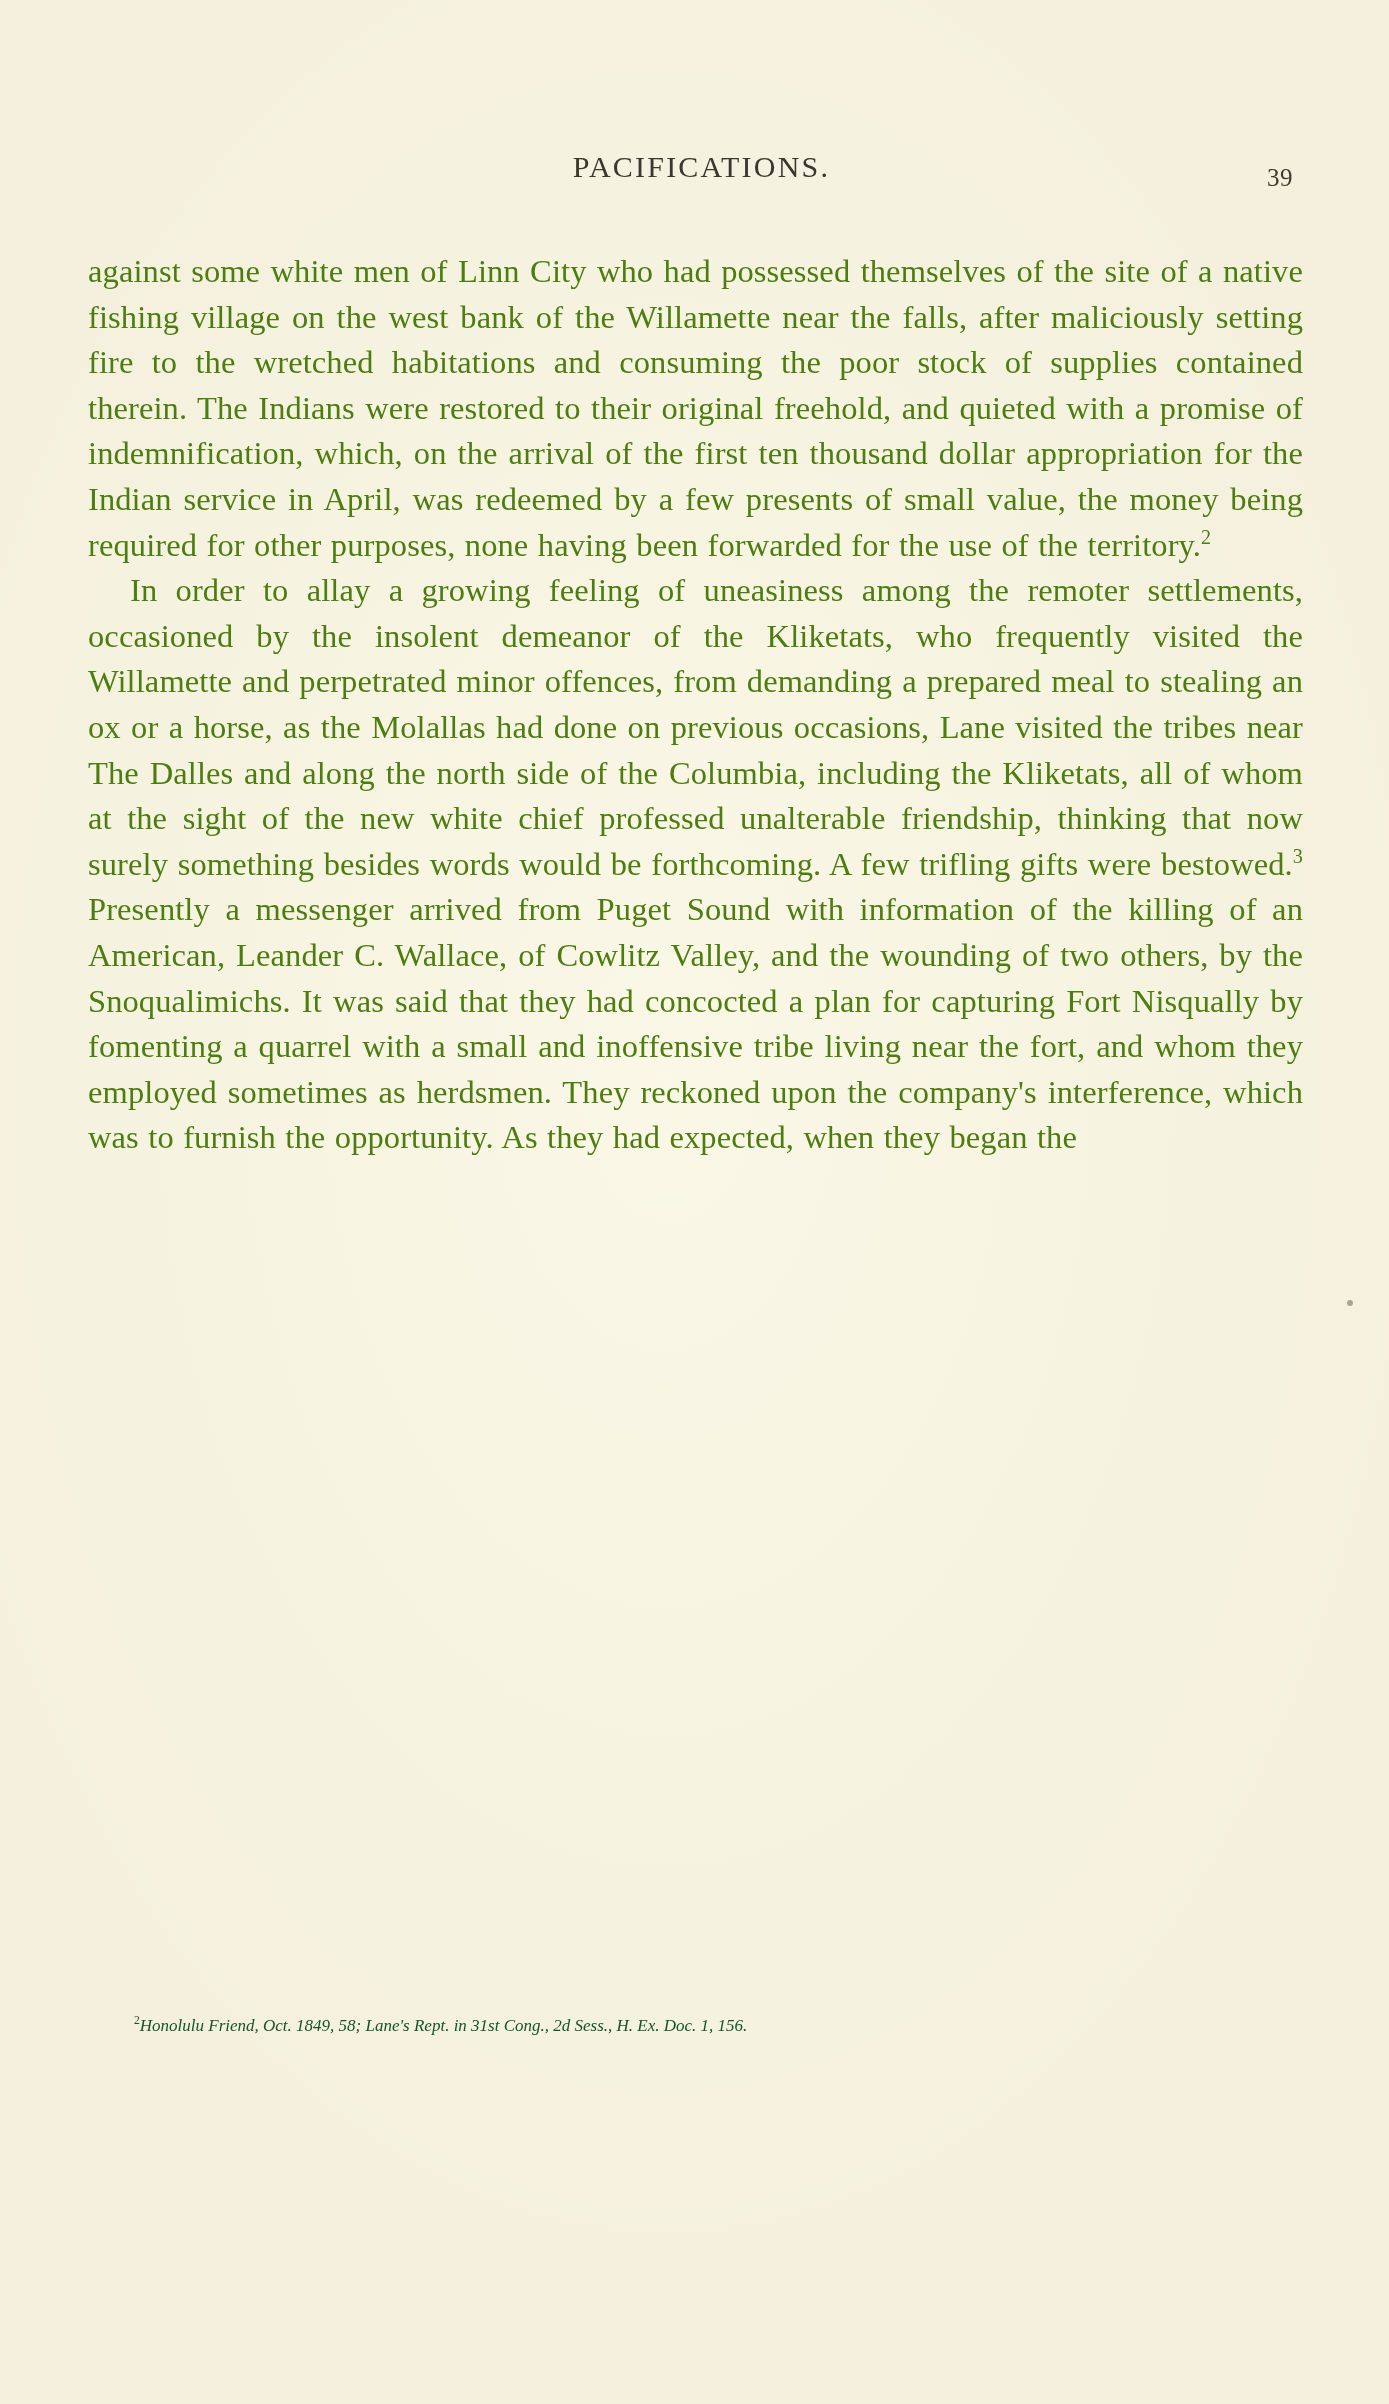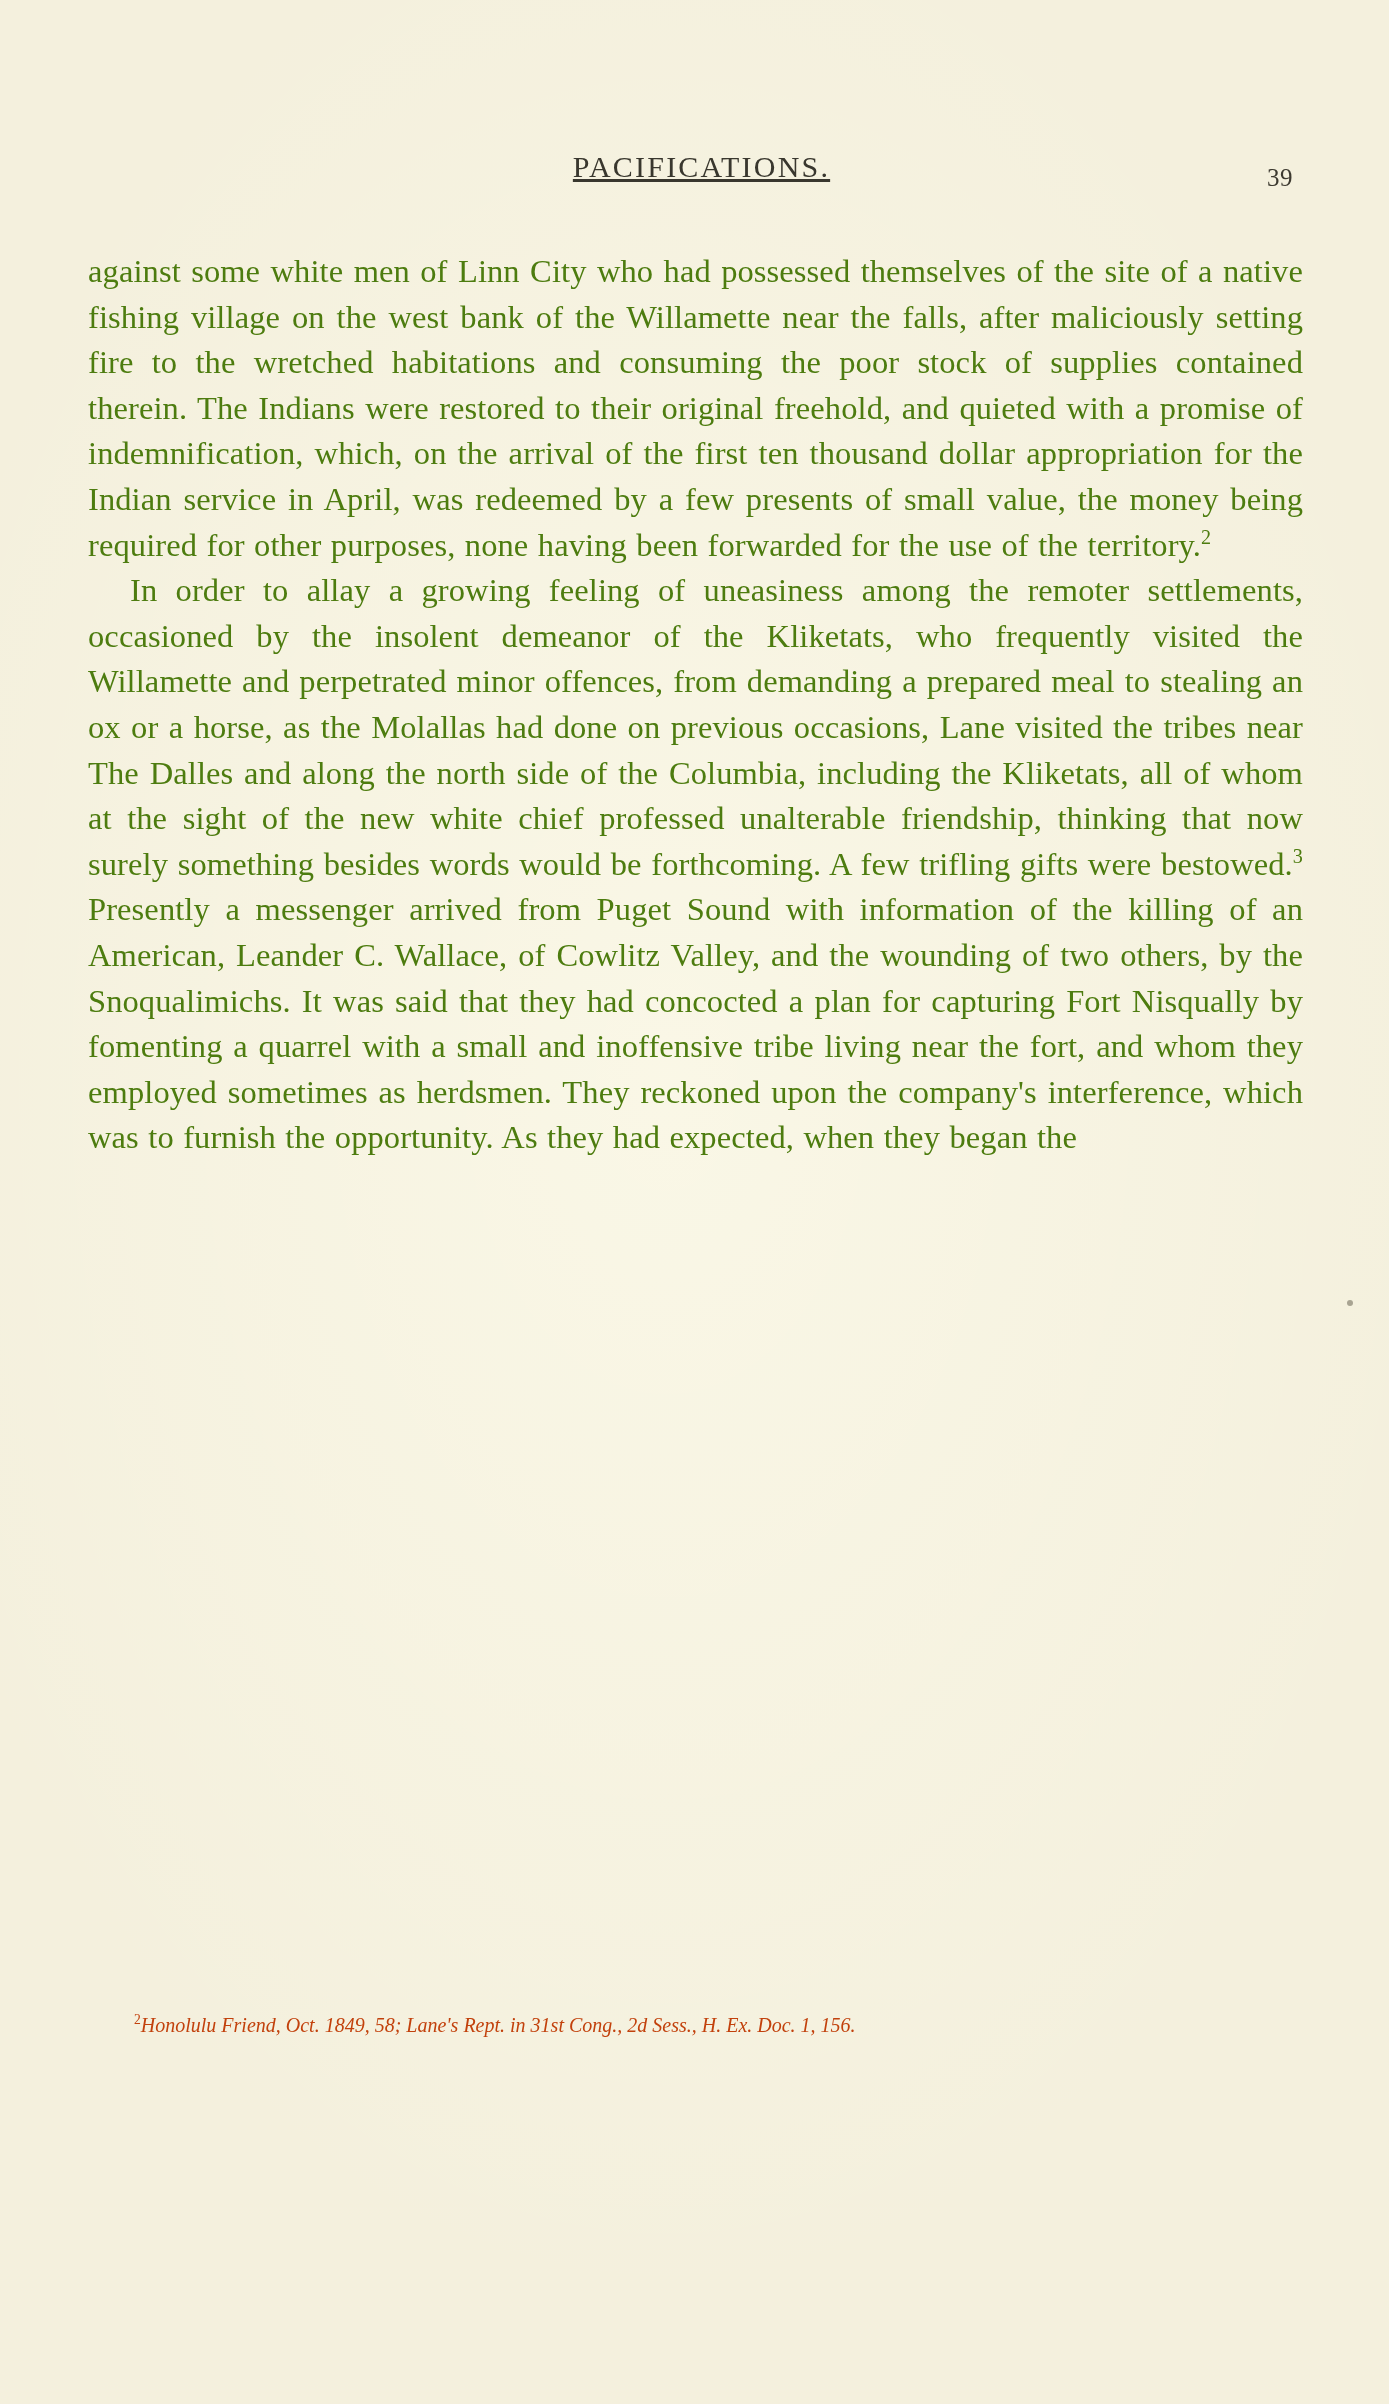--- a/index.html
+++ b/index.html
@@ -45,21 +45,20 @@
     position: relative;
     height: 44px;
     margin-left: 22px;
     margin-right: 10px;
   }
   .running-head {
     font-size: 30px;
     letter-spacing: 2.2px;
     color: #39372e;
     font-variant: normal;
-    text-decoration: underline;
   }
   .folio {
     position: absolute;
     right: 0;
     bottom: 2px;
     font-size: 25px;
     color: #3d3a30;
     letter-spacing: 0.5px;
   }
   .body-text {
@@ -91,23 +90,23 @@
     height: 6px;
     border-radius: 50%;
     background: #6a6453;
     opacity: 0.55;
   }
   .footnotes {
     position: absolute;
     left: 98px;
     top: 2010px;
     width: 1210px;
-    font-size: 20px;
+    font-size: 17px;
     line-height: 31px;
-    color: #c2410c;
+    color: #14532d;
     text-align: justify;
   }
   .footnotes .fn {
     margin: 0 0 2px 0;
   }
   .fn-first {
     text-indent: 36px;
   }
   .fn-second {
     text-indent: 30px;

